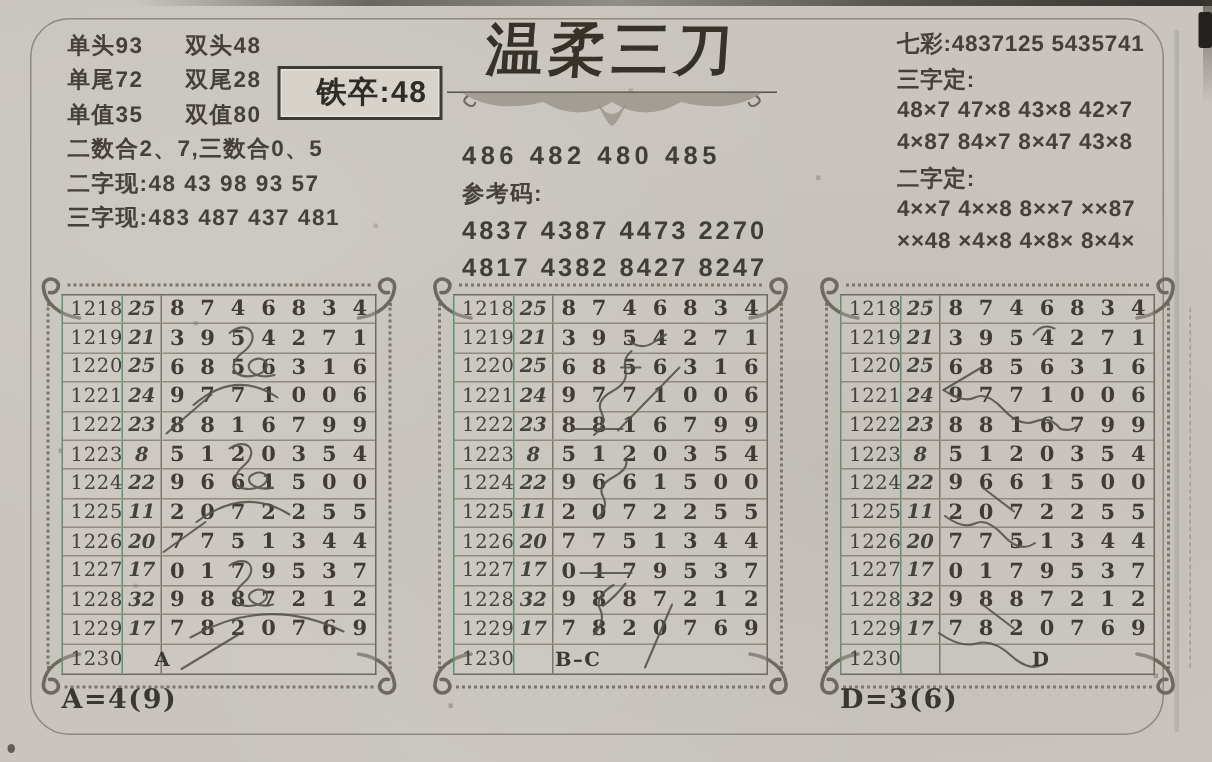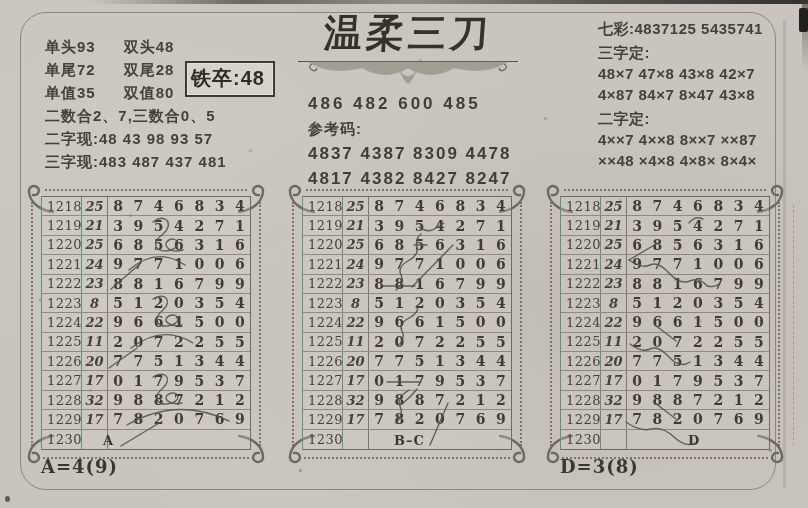--- a/index.html
+++ b/index.html
@@ -20,24 +20,24 @@
   .crease-right{position:absolute;top:20px;bottom:20px;right:22px;width:3px;
                 background:linear-gradient(180deg, rgba(110,130,115,.25), rgba(90,85,75,.15));}
   .speck-bl{position:absolute;left:5px;bottom:6px;width:5px;height:6px;background:rgba(55,50,44,.7);border-radius:50%;}
   .specks{position:absolute;left:0;top:0;width:1px;height:1px;
           box-shadow:130px 215px 0 1px rgba(70,64,56,.3), 545px 118px 0 1px rgba(70,64,56,.25),
                      300px 470px 0 1px rgba(70,64,56,.3), 700px 320px 0 1px rgba(70,64,56,.22),
                      90px 390px 0 1px rgba(70,64,56,.28), 420px 60px 0 1px rgba(70,64,56,.2),
                      770px 450px 0 1px rgba(70,64,56,.3), 250px 150px 0 1px rgba(70,64,56,.2),
                      620px 200px 0 1px rgba(70,64,56,.22), 40px 300px 0 1px rgba(70,64,56,.3);}
   
-  .hleft{position:absolute;left:45px;top:36px;width:280px;font-size:15px;font-weight:600;letter-spacing:1px;color:#454139;}
+  .hleft{position:absolute;left:45px;top:19px;width:280px;font-size:15px;font-weight:600;letter-spacing:1px;color:#454139;}
   .hl-line{height:23px;display:flex;gap:28px;align-items:center;}
   .hl-indent{padding-left:66px;letter-spacing:3px;}
-  .tiezu{position:absolute;left:140px;top:25px;padding:2px 8px 3px 4px;border:2px solid #3d3933;
+  .tiezu{position:absolute;left:140px;top:25px;padding:2px 8px 3px 24px;border:2px solid #3d3933;
          background:#d7d3cb;font:700 20px "Liberation Sans",sans-serif;letter-spacing:1px;color:#2f2c27;
          box-shadow:inset 0 0 0 1px rgba(255,255,255,.4);text-align:center;}
   
   .hcenter{position:absolute;left:298px;top:8px;width:220px;text-align:center;}
   .title{font:900 38px "DejaVu Serif",serif;letter-spacing:4px;color:#363229;transform:skewX(-4deg);}
   .title-rule{margin-top:2px;border-top:1.5px solid #55514a;}
   .garland{margin:-2px auto 0 auto;display:block;}
   .hc-nums{margin-top:8px;text-align:left;padding-left:10px;font-size:17px;font-weight:600;letter-spacing:3px;color:#413d37;}
   .hc-label{margin-top:6px;text-align:left;padding-left:10px;font-size:15px;font-weight:600;letter-spacing:1px;color:#454139;}
   .hc-row{margin-top:5px;text-align:left;padding-left:10px;font-size:17px;font-weight:600;letter-spacing:2px;color:#413d37;}
@@ -117,23 +117,23 @@
 
   <div class="hcenter">
     <div class="title">温柔三刀</div>
     <div class="title-rule"></div>
     <svg class="garland" width="204" height="26" viewBox="0 0 204 26">
       <path d="M2,2 Q24,16 56,8 Q80,22 102,8 Q124,22 148,8 Q180,16 202,2 L202,1 L2,1 Z" fill="#7b756a" opacity="0.5"></path>
       <path d="M92,8 q10,16 20,0 q-6,14 -10,16 q-4,-2 -10,-16" fill="#7b756a" opacity="0.5"></path>
       <path d="M6,4 q-5,3 0,6 q4,2 5,-2" fill="none" stroke="#6e6960" stroke-width="1.4"></path>
       <path d="M198,4 q5,3 0,6 q-4,2 -5,-2" fill="none" stroke="#6e6960" stroke-width="1.4"></path>
     </svg>
-    <div class="hc-nums">486 482 600 485</div>
+    <div class="hc-nums">486 482 480 485</div>
     <div class="hc-label">参考码:</div>
-    <div class="hc-row">4837 4387 8309 4478</div>
+    <div class="hc-row">4837 4387 4473 2270</div>
     <div class="hc-row">4817 4382 8427 8247</div>
   </div>
 
   <div class="hright">
     <div class="hr-line">七彩:4837125 5435741</div>
     <div class="hr-line hr-gap">三字定:</div>
     <div class="hr-line">48×7 47×8 43×8 42×7</div>
     <div class="hr-line">4×87 84×7 8×47 43×8</div>
     <div class="hr-line hr-gap">二字定:</div>
     <div class="hr-line">4××7 4××8 8××7 ××87</div>
@@ -483,21 +483,21 @@
       <path d="M117,31 q9,7 17,1 l8,-5"></path>
       <path d="M110,91 L151,49"></path>
       <path d="M80,90 L113,90"></path>
       <path d="M112,49 L125,49"></path>
       <path d="M96,150 q8,-8 4,-15 t7,-13 t8,-12"></path>
       <path d="M85,186 L119,186"></path>
       <path d="M100,208 q9,-7 15,-15"></path>
       <path d="M94,227 q8,-9 4,-17 t9,-16"></path>
       <path d="M128,249 L146,207"></path>
     </svg>
-    <span class="letter" style="left:92px;">B–C</span>
+    <span class="letter" style="left:68px;">B–C</span>
   </div>
 
   <div class="sheet-table" id="t3">
     <div class="dots-top"></div>
     <div class="dots-bottom"></div>
     <div class="dots-left"></div>
     <div class="dots-right"></div>
     <svg class="curl tl" width="30" height="30" viewBox="0 0 30 30">
         <path d="M28,28 C14,26 5,18 4,8 C3.5,3 8,0.5 12,3 C16,6 13,12 8,11"></path>
       </svg>
@@ -661,14 +661,14 @@
       <path d="M69,64 q13,9 21,5 t19,8 t21,8 t17,5 q8,2 13,-3"></path>
       <path d="M95,129 L116,145"></path>
       <path d="M70,148 q12,9 20,5 t19,8 t21,5"></path>
       <path d="M95,207 L116,223"></path>
       <path d="M66,226 q14,10 25,7 t23,8 t21,6"></path>
     </svg>
     <span class="letter" style="left:128px;">D</span>
   </div>
 
   <div class="flabel" id="fl1">A=4(9)</div>
-  <div class="flabel" id="fl3">D=3(8)</div>
+  <div class="flabel" id="fl3">D=3(6)</div>
 </div>
 
 </body></html>

